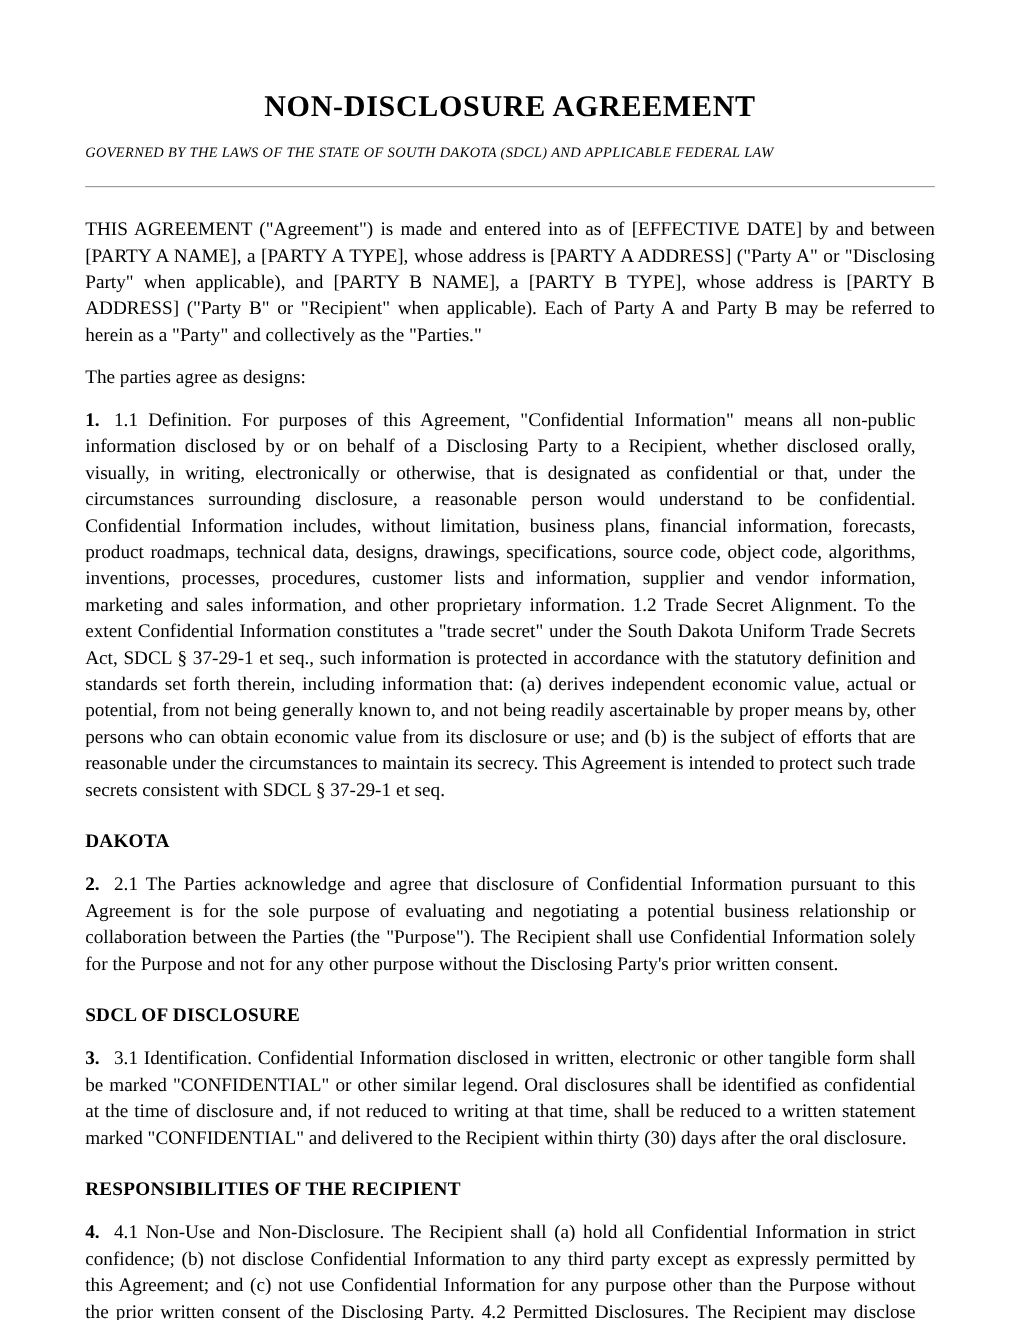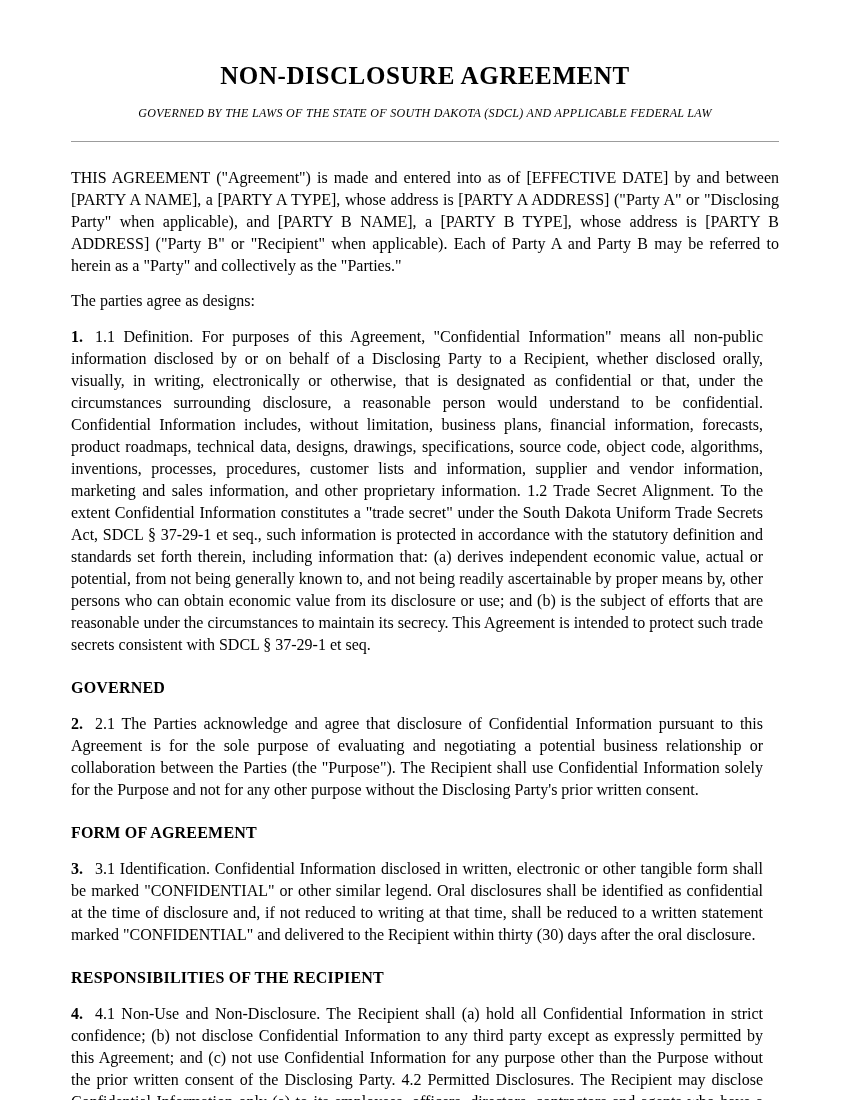--- a/index.html
+++ b/index.html
@@ -15,33 +15,33 @@
     color: #000000;
   }
   .page {
     box-sizing: border-box;
     width: 850px;
     height: 1100px;
     padding: 59px 71px 0 71px;
     overflow: hidden;
   }
   .doc-title {
-    margin: 2px;
+    margin: 16px;
     font-size: 25px;
     line-height: 29px;
     font-weight: bold;
     text-align: center;
     letter-spacing: 0.6px;
   }
   .doc-subtitle {
     margin: 16px 0 0 0;
     font-size: 12px;
     line-height: 14px;
     font-style: italic;
-    text-align: center;
+    text-align: left;
     letter-spacing: 0.3px;
   }
   .title-rule {
     border: none;
     border-top: 1px solid #9c9c9c;
     margin: 21px 0 0 0;
     height: 0;
   }
   .body-par {
     font-size: 16px;
@@ -83,26 +83,26 @@
 
   <p class="body-par intro-par">THIS AGREEMENT ("Agreement") is made and entered into as of [EFFECTIVE DATE] by and between [PARTY A NAME], a [PARTY A TYPE], whose address is [PARTY A ADDRESS] ("Party A" or "Disclosing Party" when applicable), and [PARTY B NAME], a [PARTY B TYPE], whose address is [PARTY B ADDRESS] ("Party B" or "Recipient" when applicable). Each of Party A and Party B may be referred to herein as a "Party" and collectively as the "Parties."</p>
 
   <p class="body-par">The parties agree as designs:</p>
 
   <section>
     <p class="clause-par"><span class="clause-number">1.</span><span>1.1 Definition. For purposes of this Agreement, "Confidential Information" means all non-public information disclosed by or on behalf of a Disclosing Party to a Recipient, whether disclosed orally, visually, in writing, electronically or otherwise, that is designated as confidential or that, under the circumstances surrounding disclosure, a reasonable person would understand to be confidential. Confidential Information includes, without limitation, business plans, financial information, forecasts, product roadmaps, technical data, designs, drawings, specifications, source code, object code, algorithms, inventions, processes, procedures, customer lists and information, supplier and vendor information, marketing and sales information, and other proprietary information. 1.2 Trade Secret Alignment. To the extent Confidential Information constitutes a "trade secret" under the South Dakota Uniform Trade Secrets Act, SDCL § 37-29-1 et seq., such information is protected in accordance with the statutory definition and standards set forth therein, including information that: (a) derives independent economic value, actual or potential, from not being generally known to, and not being readily ascertainable by proper means by, other persons who can obtain economic value from its disclosure or use; and (b) is the subject of efforts that are reasonable under the circumstances to maintain its secrecy. This Agreement is intended to protect such trade secrets consistent with SDCL § 37-29-1 et seq.</span></p>
   </section>
 
   <section>
-    <h2 class="section-heading">GOVERNED</h2>
+    <h2 class="section-heading">DAKOTA</h2>
     <p class="clause-par"><span class="clause-number">2.</span><span>2.1 The Parties acknowledge and agree that disclosure of Confidential Information pursuant to this Agreement is for the sole purpose of evaluating and negotiating a potential business relationship or collaboration between the Parties (the "Purpose"). The Recipient shall use Confidential Information solely for the Purpose and not for any other purpose without the Disclosing Party's prior written consent.</span></p>
   </section>
 
   <section>
-    <h2 class="section-heading">FORM OF AGREEMENT</h2>
+    <h2 class="section-heading">SDCL OF DISCLOSURE</h2>
     <p class="clause-par"><span class="clause-number">3.</span><span>3.1 Identification. Confidential Information disclosed in written, electronic or other tangible form shall be marked "CONFIDENTIAL" or other similar legend. Oral disclosures shall be identified as confidential at the time of disclosure and, if not reduced to writing at that time, shall be reduced to a written statement marked "CONFIDENTIAL" and delivered to the Recipient within thirty (30) days after the oral disclosure.</span></p>
   </section>
 
   <section>
     <h2 class="section-heading">RESPONSIBILITIES OF THE RECIPIENT</h2>
     <p class="clause-par"><span class="clause-number">4.</span><span>4.1 Non-Use and Non-Disclosure. The Recipient shall (a) hold all Confidential Information in strict confidence; (b) not disclose Confidential Information to any third party except as expressly permitted by this Agreement; and (c) not use Confidential Information for any purpose other than the Purpose without the prior written consent of the Disclosing Party. 4.2 Permitted Disclosures. The Recipient may disclose Confidential Information only (a) to its employees, officers, directors, contractors and agents who have a strict need to know the information for the Purpose and who are</span></p>
   </section>
 
 </div>
 

